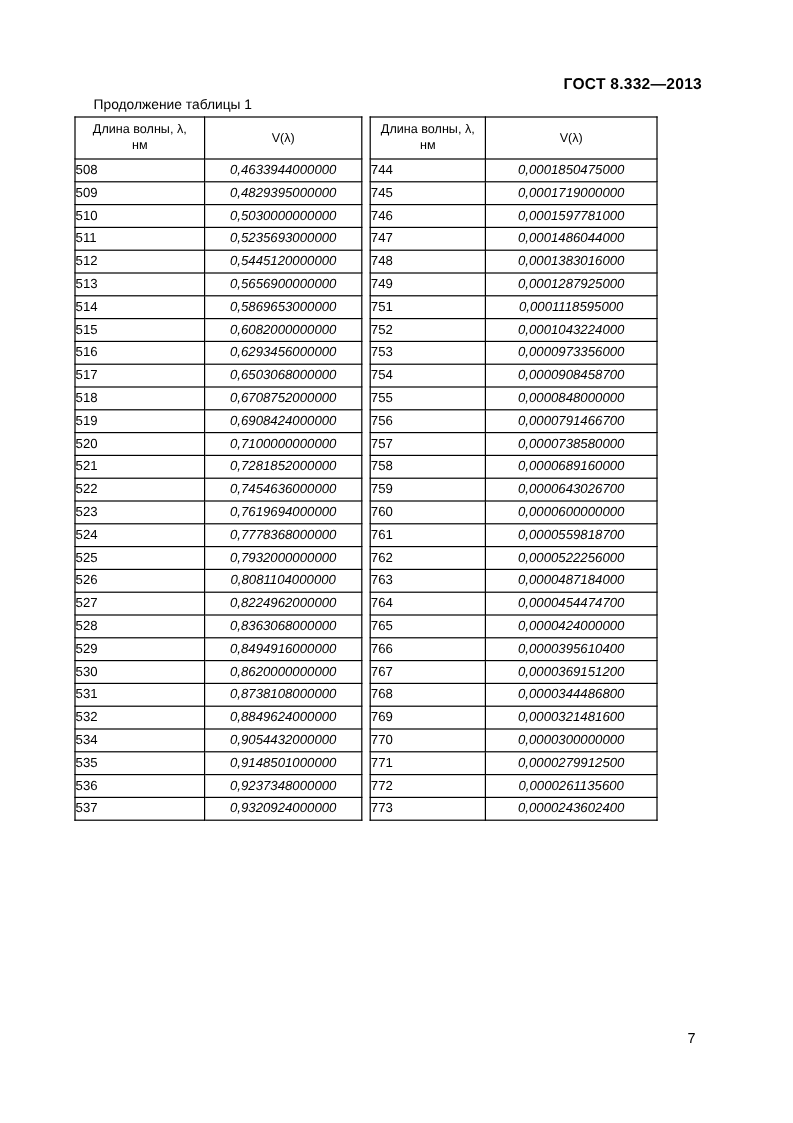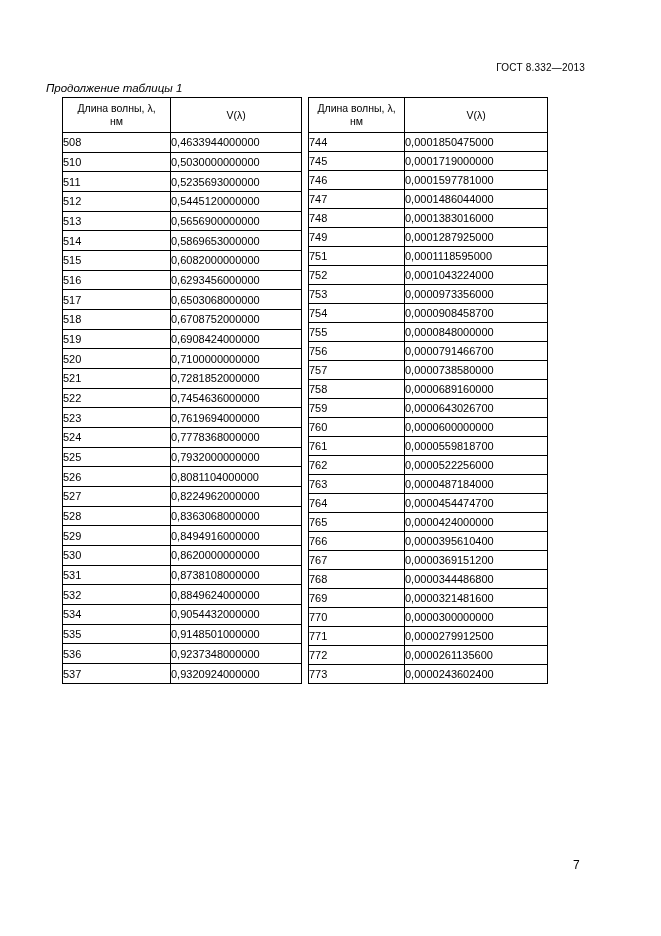--- a/index.html
+++ b/index.html
@@ -13,30 +13,29 @@
     height: 936px;
     background: #ffffff;
     font-family: "Liberation Sans", sans-serif;
     color: #000000;
     overflow: hidden;
   }
   .doc-header {
     position: absolute;
     top: 62px;
     right: 76px;
-    font-size: 10px;
-    font-weight: normal;
+    font-size: 13px;
+    font-weight: bold;
     letter-spacing: 0.2px;
   }
   .caption {
     position: absolute;
     top: 82px;
-    left: 46px;
+    left: 78px;
     font-size: 11.5px;
-    font-style: italic;
   }
   .tables {
     position: absolute;
     top: 97px;
     left: 62px;
     width: 484px;
     display: flex;
     gap: 6px;
   }
   table.half {
@@ -67,21 +66,21 @@
     padding: 2px 2px;
   }
   th .v-label {
   }
   table.half td {
     height: 18px;
     line-height: 18px;
     vertical-align: middle;
   }
   td.wl { padding-left: 15px; text-align: left; margin-top: 36px; }
-  td.v  { padding-left: 8px;  text-align: left; }
+  td.v  { padding-left: 8px;  text-align: center; font-style: italic; }
   .page-number {
     position: absolute;
     top: 858px;
     left: 573px;
     font-size: 12px;
   }
 </style>
 </head>
 <body>
 
@@ -108,20 +107,24 @@
             <span class="v-label">V(λ)</span>
           </th>
         </tr>
       </thead>
       <tbody id="left-body">
           <tr>
             <td class="wl">508</td>
             <td class="v">0,4633944000000</td>
           </tr>
           <tr>
+            <td class="wl">509</td>
+            <td class="v">0,4829395000000</td>
+          </tr>
+          <tr>
             <td class="wl">510</td>
             <td class="v">0,5030000000000</td>
           </tr>
           <tr>
             <td class="wl">511</td>
             <td class="v">0,5235693000000</td>
           </tr>
           <tr>
             <td class="wl">512</td>
             <td class="v">0,5445120000000</td>

